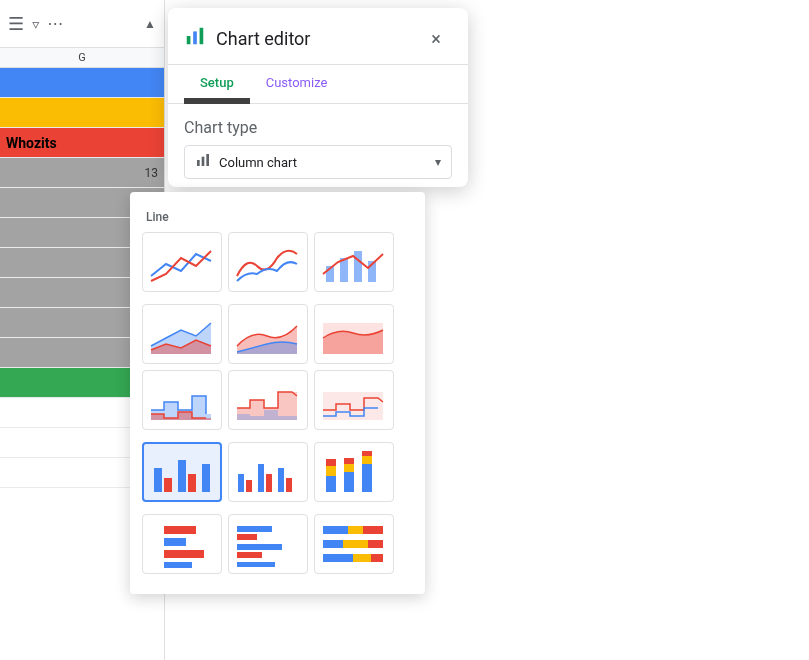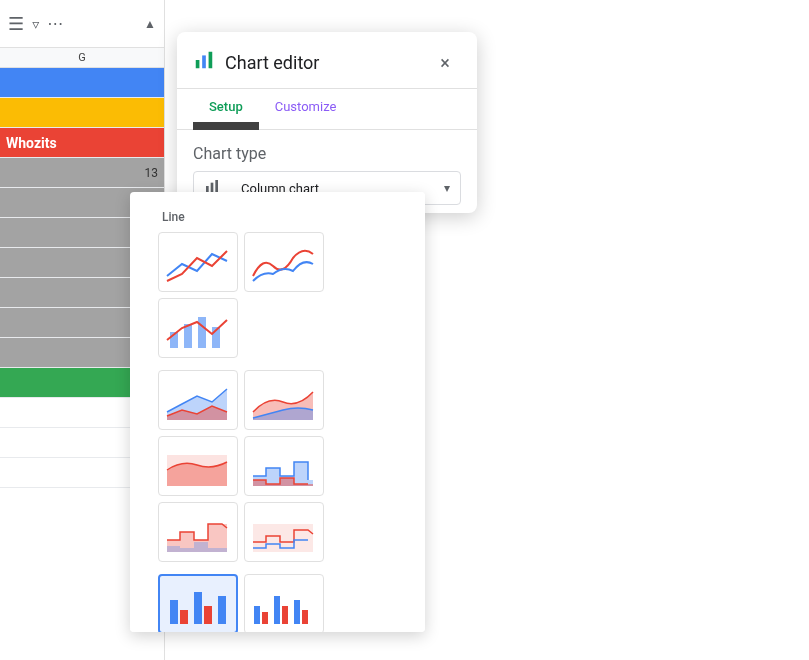--- a/index.html
+++ b/index.html
@@ -51,36 +51,35 @@
       display: flex;
       align-items: center;
     }
 
     .cell-colored {
       height: 30px;
     }
 
     .cell-blue { background: #4285f4; }
     .cell-yellow { background: #fbbc04; }
-    .cell-red-pink { background: #ea4335; color: #ffffff; font-weight: bold; font-size: 14px; justify-content: flex-start; padding-left: 6px; }
+    .cell-red-pink { background: #ea4335; color: #000000; font-weight: bold; font-size: 14px; justify-content: flex-start; padding-left: 6px; }
     .cell-light-blue { background: #a3a3a3; justify-content: flex-end; padding-right: 6px; color: #333; font-size: 12px; }
     .cell-green { background: #34a853; color: #fff; justify-content: flex-end; padding-right: 6px; font-size: 13px; font-weight: 500; }
     .cell-white { background: #fff; justify-content: flex-end; padding-right: 4px; color: #444; font-size: 12px; }
 
     
     .chart-editor {
       position: absolute;
       top: 8px;
-      left: 177px;
+      left: 168px;
       width: 300px;
       background: #fff;
       border-radius: 8px;
       box-shadow: 0 4px 20px rgba(0,0,0,0.2);
       z-index: 10;
-      margin-top: 24px;
     }
 
     .editor-header {
       display: flex;
       align-items: center;
       padding: 14px 16px 10px 16px;
       border-bottom: 1px solid #e0e0e0;
     }
 
     .editor-header-icon {
@@ -117,21 +116,21 @@
     .tab {
       padding: 10px 16px 8px;
       font-size: 13px;
       color: #8b5cf6;
       cursor: pointer;
       border-bottom: 2px solid transparent;
       margin-bottom: -1px;
     }
     .tab.active {
       color: #0f9d58;
-      border-bottom: 8px solid #404040;
+      border-bottom: 6px solid #404040;
       font-weight: 500;
     }
 
     .editor-content {
       padding: 14px 16px 8px;
     }
 
     .field-label {
       font-size: 16px;
       color: #5f6368;
@@ -140,21 +139,20 @@
 
     .chart-type-selector {
       display: flex;
       align-items: center;
       border: 1px solid #dadce0;
       border-radius: 4px;
       padding: 6px 10px;
       cursor: pointer;
       font-size: 13px;
       color: #202124;
-      gap: 13px;
     }
 
     .chart-type-icon {
       margin-right: 8px;
       color: #5f6368;
       font-size: 16px;
     }
 
     .chart-type-label { flex: 1; }
 
@@ -166,21 +164,21 @@
     
     .chart-picker {
       position: absolute;
       top: 192px;
       left: 130px;
       width: 295px;
       background: #fff;
       box-shadow: 0 4px 16px rgba(0,0,0,0.18);
       border-radius: 4px;
       z-index: 20;
-      padding: 12px 16px;
+      padding: 12px 0;
       max-height: 440px;
       overflow-y: auto;
     }
 
     .chart-picker::-webkit-scrollbar {
       width: 8px;
     }
     .chart-picker::-webkit-scrollbar-track {
       background: #f1f1f1;
     }

